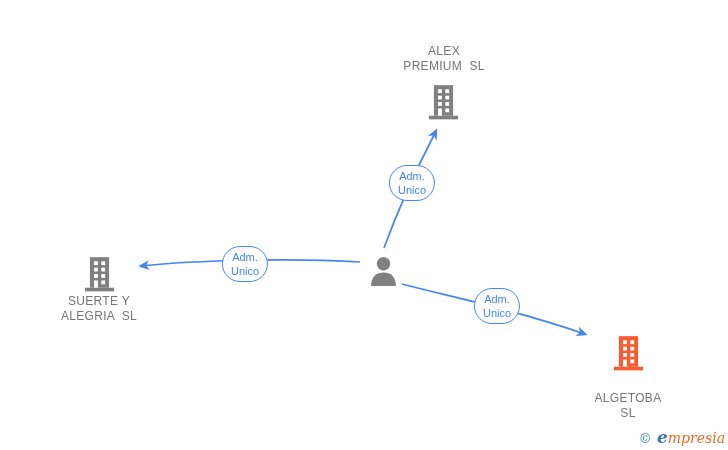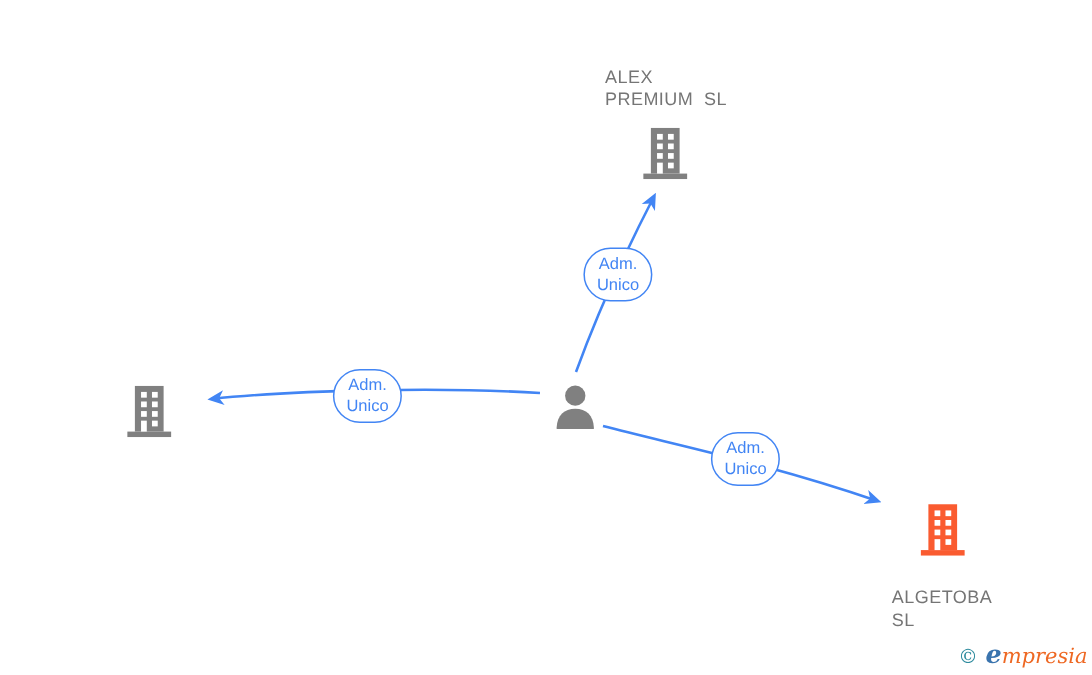--- a/index.html
+++ b/index.html
@@ -10,21 +10,21 @@
   svg.edges{position:absolute;left:0;top:0;width:728px;height:450px;}
   .edge-path{stroke:var(--edge);stroke-width:1.7;fill:none;}
   #arrowhead path{fill:var(--edge);}
   .node-icon{position:absolute;}
   .bldg-gray{color:var(--icon-gray);}
   .bldg-orange{color:var(--icon-orange);}
   .person-gray{color:var(--icon-gray);}
   .node-name{
     position:absolute;transform:translateX(-50%);
     color:var(--label-text);font-size:12px;line-height:15px;
-    white-space:pre;letter-spacing:.3px;
+    text-align:center;white-space:pre;letter-spacing:.3px;
   }
   .edge-label{
     position:absolute;transform:translate(-50%,-50%);
     background:#ffffff;border:1.5px solid var(--edge);border-radius:18px;
     color:var(--edge);font-size:11px;line-height:14px;padding:3px 8px;
     text-align:center;white-space:pre;
   }
   .watermark{
     position:absolute;right:3px;bottom:3px;white-space:nowrap;
     font-family:"DejaVu Serif", serif;
@@ -68,20 +68,22 @@
 
   <div class="node-name" style="left:444px;top:44px">ALEX
 PREMIUM  SL</div>
   <svg class="node-icon bldg-gray" style="left:428px;top:85px" width="31" height="35">
     <use href="#bldg"></use>
   </svg>
 
   <svg class="node-icon bldg-gray" style="left:84px;top:257px" width="31" height="35">
     <use href="#bldg"></use>
   </svg>
+  <div class="node-name" style="left:99px;top:294px">SUERTE Y
+ALEGRIA  SL</div>
 
   <svg class="node-icon bldg-orange" style="left:613px;top:336px" width="31" height="35">
     <use href="#bldg"></use>
   </svg>
   <div class="node-name" style="left:628px;top:391px">ALGETOBA
 SL</div>
 
   <svg class="node-icon person-gray" style="left:368px;top:256px" width="31" height="31">
     <use href="#person"></use>
   </svg>

